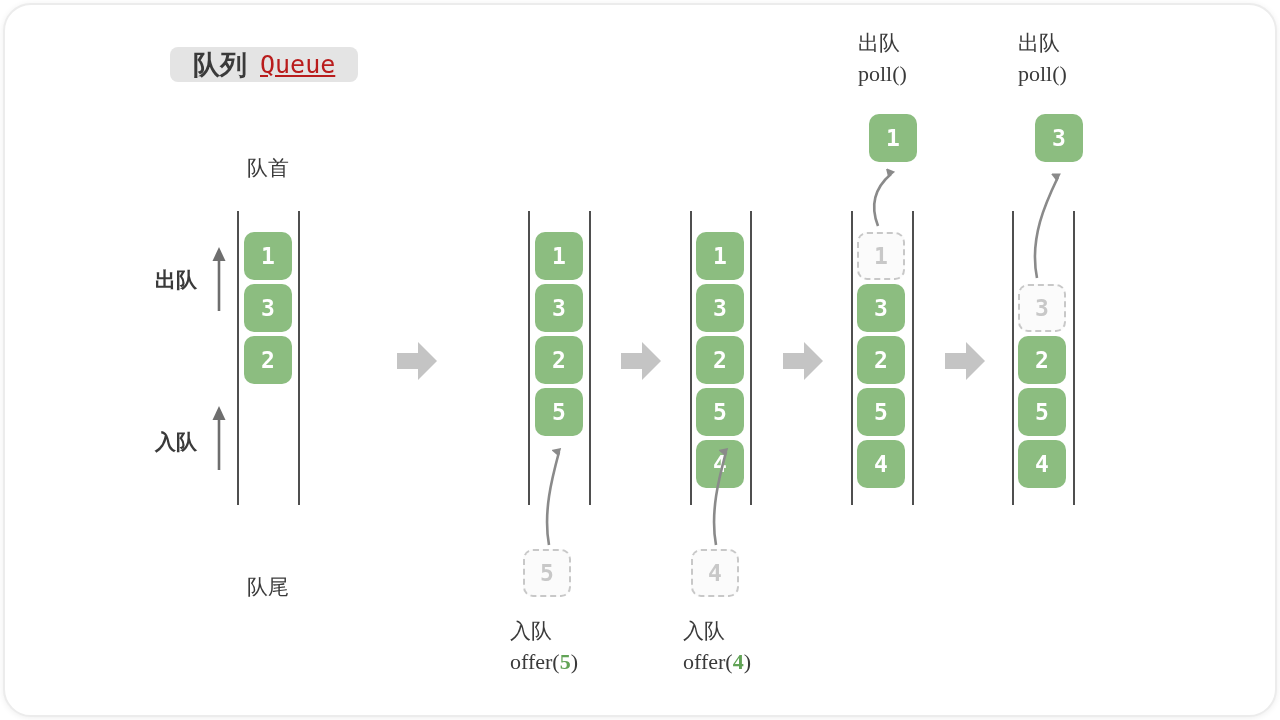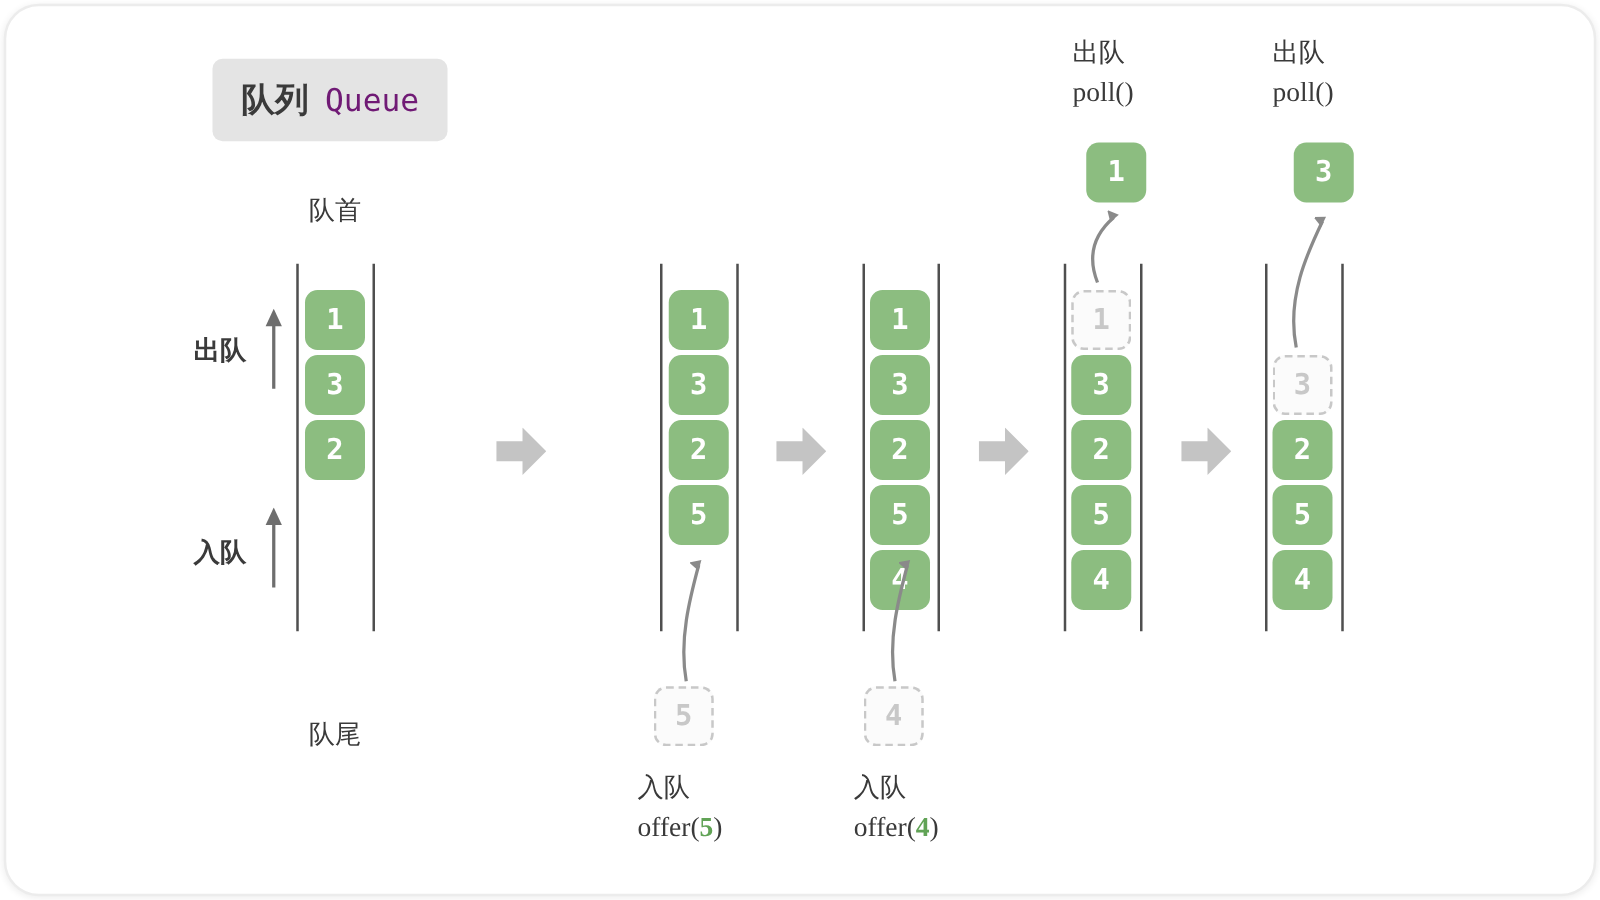--- a/index.html
+++ b/index.html
@@ -12,26 +12,26 @@
     position: absolute; left: 3px; top: 3px; right: 3px; bottom: 3px;
     background: #ffffff; border-radius: 28px;
     border: 2px solid #ececec;
     box-shadow: 0 1px 6px rgba(0,0,0,0.07);
   }
 
   .abs { position: absolute; }
 
   
   .title-badge {
-    position: absolute; left: 170px; top: 47px; height: 66px;
+    position: absolute; left: 170px; top: 47px; height: 35px;
     background: #e4e4e4; border-radius: 8px;
     display: flex; align-items: center; padding: 0 23px; gap: 13px;
   }
   .title-zh { font-size: 27px; font-weight: bold; color: #3a3a3a; }
-  .title-en { font-size: 25px; font-family: "DejaVu Sans Mono", monospace; color: #701a75; }
+  .title-en { font-size: 25px; font-family: "DejaVu Sans Mono", monospace; color: #b91c1c; text-decoration: underline; }
 
   
   .endpoint-label {
     position: absolute; width: 62px; text-align: center;
     font-size: 21px; font-weight: normal; color: #3a3a3a;
   }
 
   
   .side-label {
     position: absolute; font-size: 21px; font-weight: bold; color: #3a3a3a;

